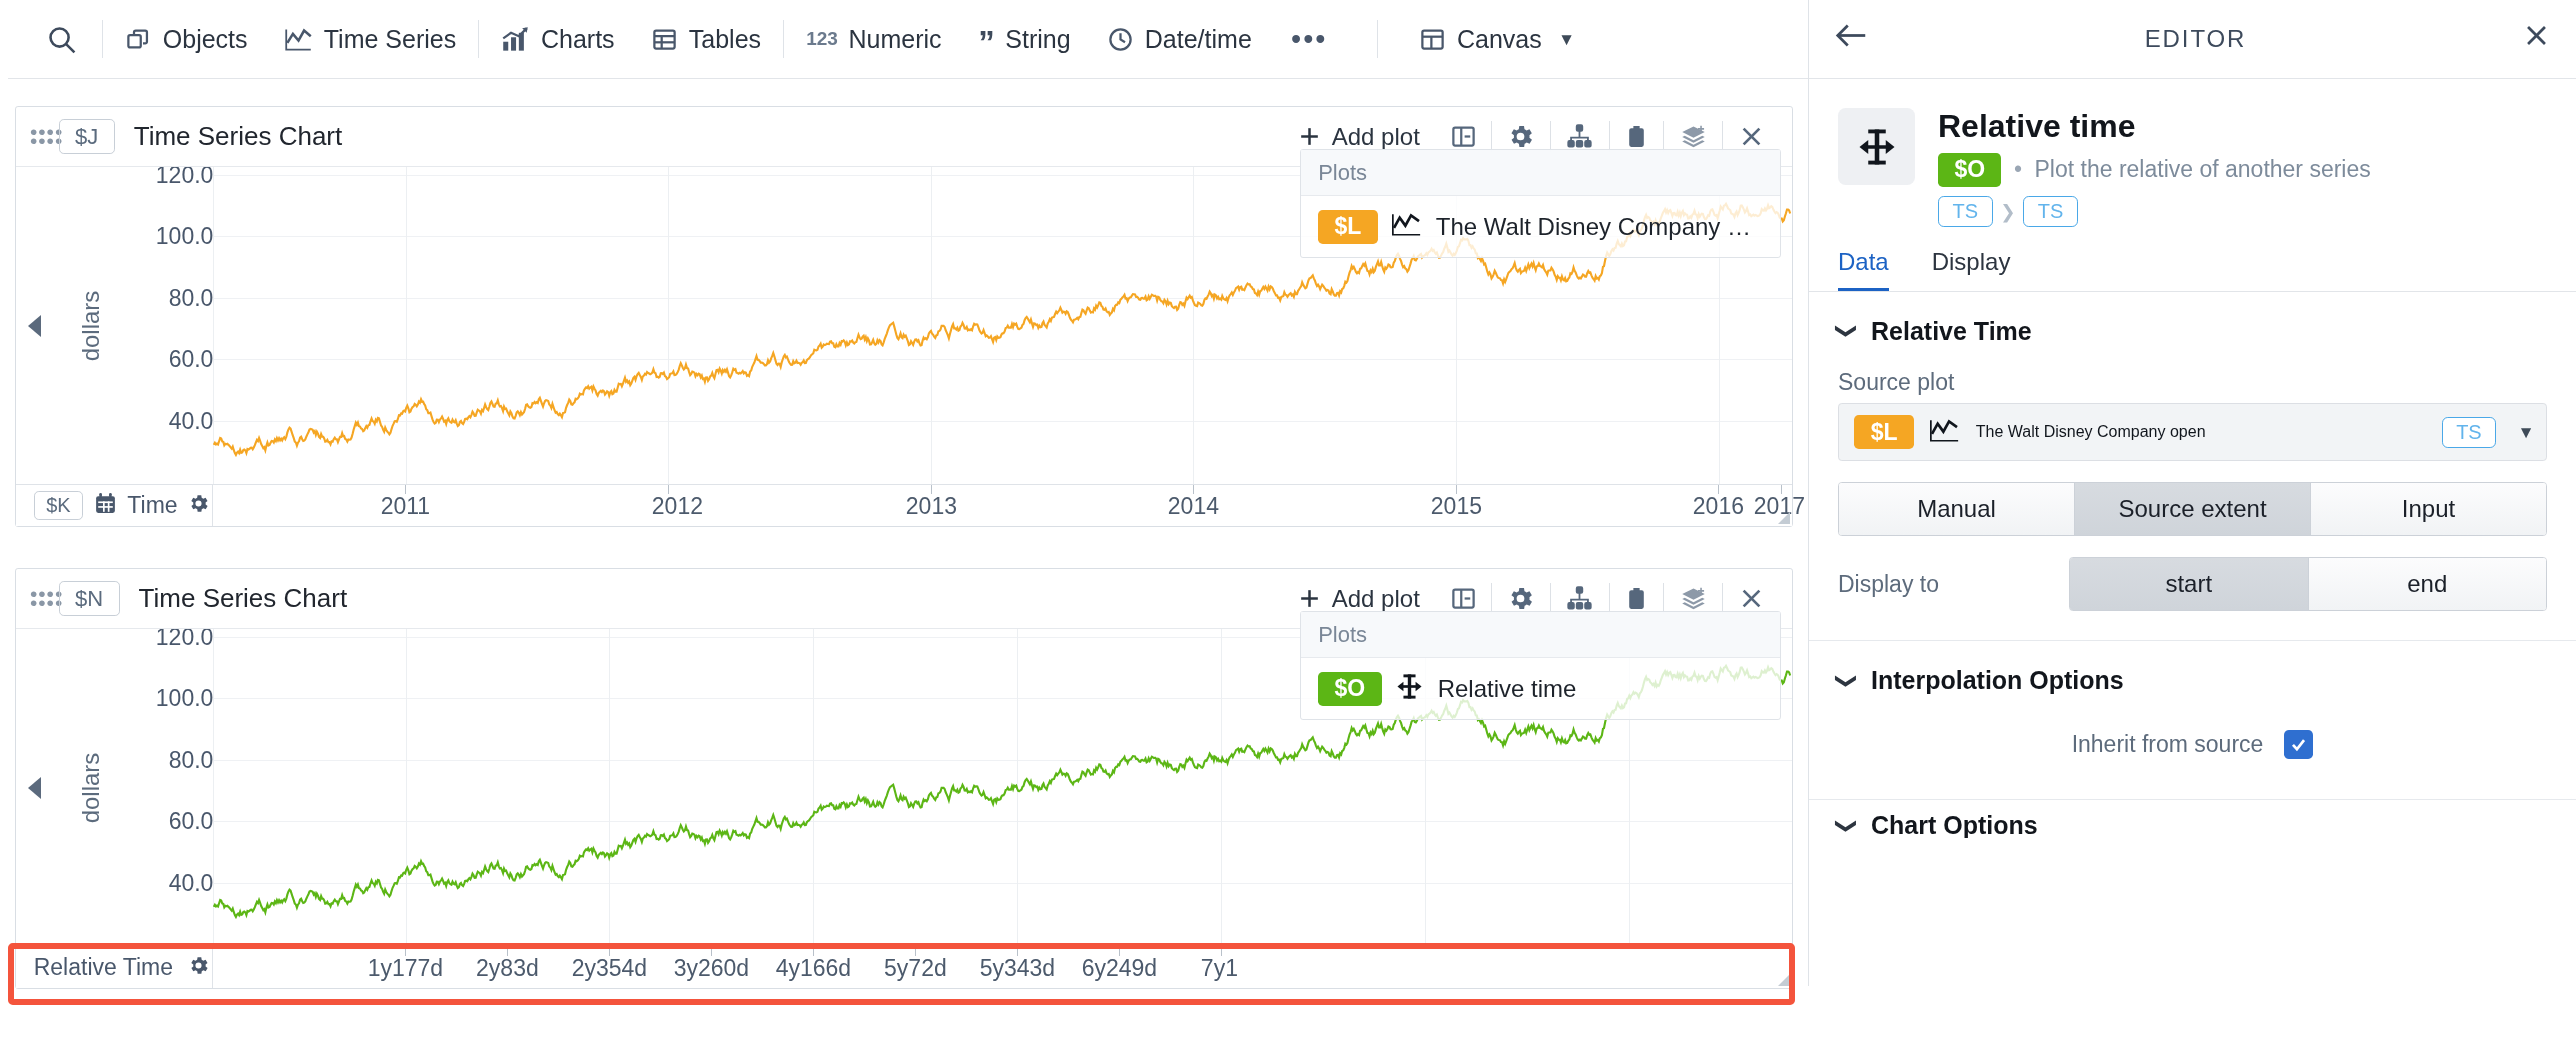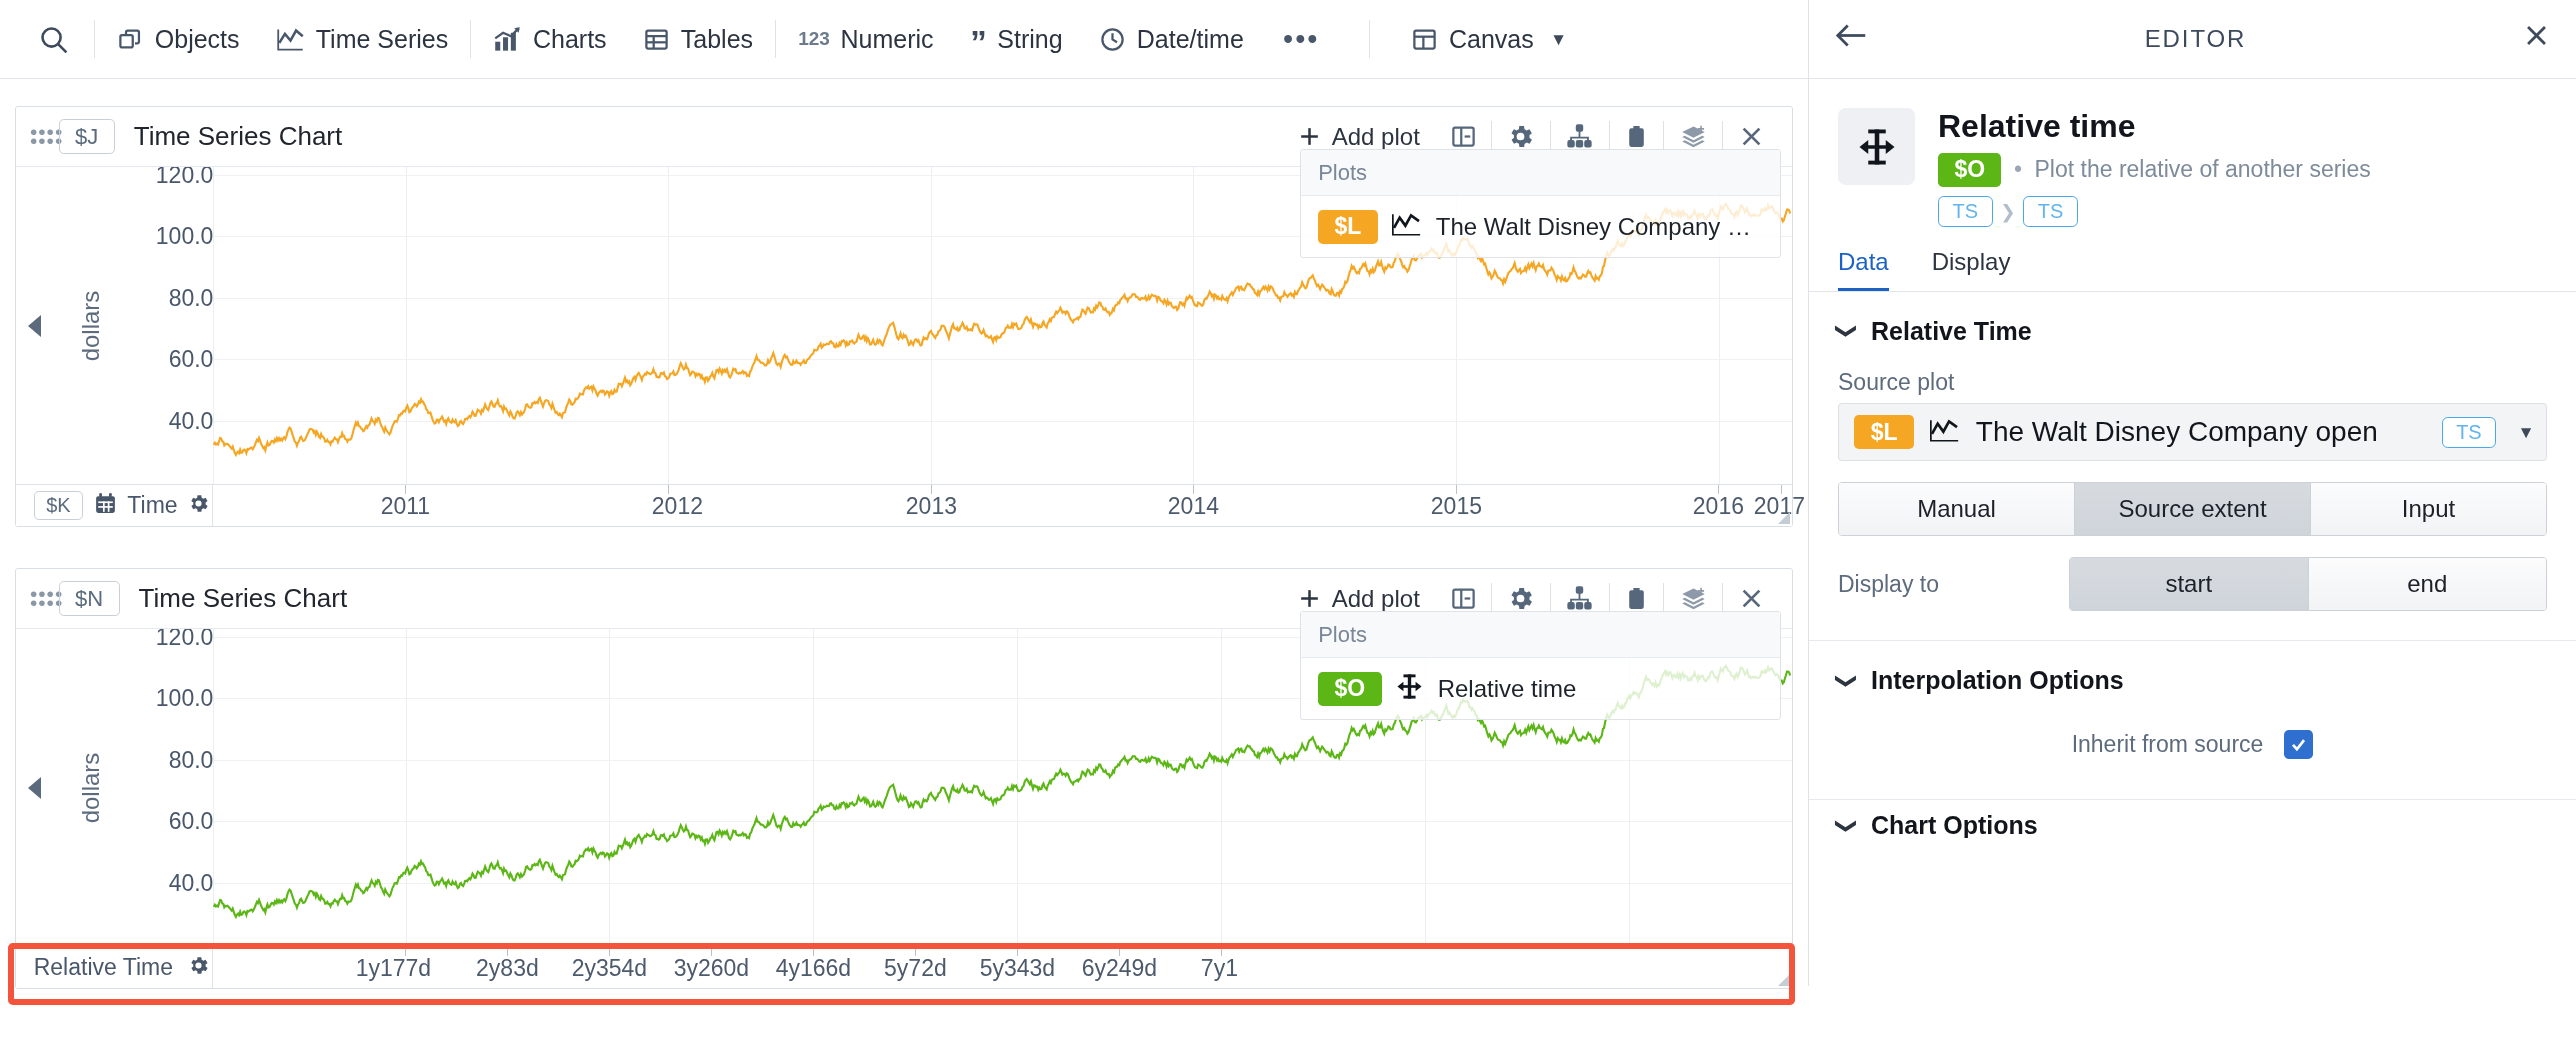--- a/index.html
+++ b/index.html
@@ -5,21 +5,21 @@
   * { box-sizing: border-box; margin: 0; padding: 0; }
   html, body {
     width: 2576px; height: 1058px;
     font-family: "Liberation Sans", sans-serif;
     background: #ffffff;
     overflow: hidden;
   }
   .app { display: flex; width: 2576px; height: 1058px; }
 
   
-  .main { width: 1808px; height: 1058px; position: relative; background: #fff; }
+  .main { width: 1808px; height: 1058px; position: relative; background: #fff; padding-left: 8px; }
 
   .toolbar {
     height: 79px; display: flex; align-items: center;
     border-bottom: 1px solid #e2e5e9; background: #fff;
     padding-left: 17.3px; gap: 0px;
   }
   .tb-item {
     display: flex; align-items: center; gap: 10.6px;
     padding: 0 18.3px; height: 79px; color: #2b3440;
     font-size: 25px; cursor: pointer; white-space: nowrap;
@@ -165,21 +165,21 @@
   }
   .chev-d { font-size: 21px; color: #2d3540; font-weight: normal; }
   .ed-label { font-size: 23px; color: #5d6b7c; padding: 13.5px 29px 7.7px 29px; }
   .ed-body { padding: 0 29px; }
 
   .select-box {
     display: flex; align-items: center; gap: 15.4px; height: 58px;
     background: #f2f4f6; border: 1px solid #dcdfe4; border-radius: 3.8px;
     padding: 0 11.5px 0 15.4px; cursor: pointer;
   }
-  .select-label { font-size: 28px; color: #11161d; flex: 1; white-space: nowrap;
+  .select-label { font-size: 16px; color: #11161d; flex: 1; white-space: nowrap;
                   overflow: hidden; text-overflow: ellipsis; }
   .caret { color: #3e4a58; font-size: 17.3px; padding-left: 5.8px; }
 
   .seg { display: flex; margin-top: 21px; border: 1px solid #ccd1d8;
          border-radius: 3.8px; overflow: hidden; }
   .seg-btn {
     flex: 1; text-align: center; font-size: 24px; color: #1b2029; height: 52px;
     display: flex; align-items: center; justify-content: center; cursor: pointer;
     background: linear-gradient(#fcfcfd,#f1f3f5); border-right: 1px solid #ccd1d8;
   }
@@ -566,21 +566,21 @@
         <div class="axis-ctl" style="gap:13.5px;">
           <span class="axis-ctl-text">Relative Time</span>
           <span>
             <svg width="23" height="23" viewBox="0 0 24 24" fill="#49576b">
               <path d="M19.4 13a7.6 7.6 0 0 0 0-2l2-1.6-2-3.4-2.4 1a7.6 7.6 0 0 0-1.7-1l-.4-2.6h-3.9l-.4 2.6c-.6.2-1.2.6-1.7 1l-2.4-1-2 3.4L6.6 11a7.6 7.6 0 0 0 0 2l-2 1.6 2 3.4 2.4-1c.5.4 1.1.8 1.7 1l.4 2.6h3.9l.4-2.6c.6-.2 1.2-.6 1.7-1l2.4 1 2-3.4zM12 15.2A3.2 3.2 0 1 1 12 8.8a3.2 3.2 0 0 1 0 6.4z"></path>
             </svg>
           </span>
         </div>
         <div class="axis-ticks">
           <div class="xtick-mark" style="left:192px"></div>
-            <div class="xtick" style="left:180px">1y177d</div>
+            <div class="xtick" style="left:192px">1y177d</div>
           <div class="xtick-mark" style="left:294px"></div>
             <div class="xtick" style="left:294px">2y83d</div>
           <div class="xtick-mark" style="left:396px"></div>
             <div class="xtick" style="left:396px">2y354d</div>
           <div class="xtick-mark" style="left:498px"></div>
             <div class="xtick" style="left:498px">3y260d</div>
           <div class="xtick-mark" style="left:600px"></div>
             <div class="xtick" style="left:600px">4y166d</div>
           <div class="xtick-mark" style="left:702px"></div>
             <div class="xtick" style="left:702px">5y72d</div>

